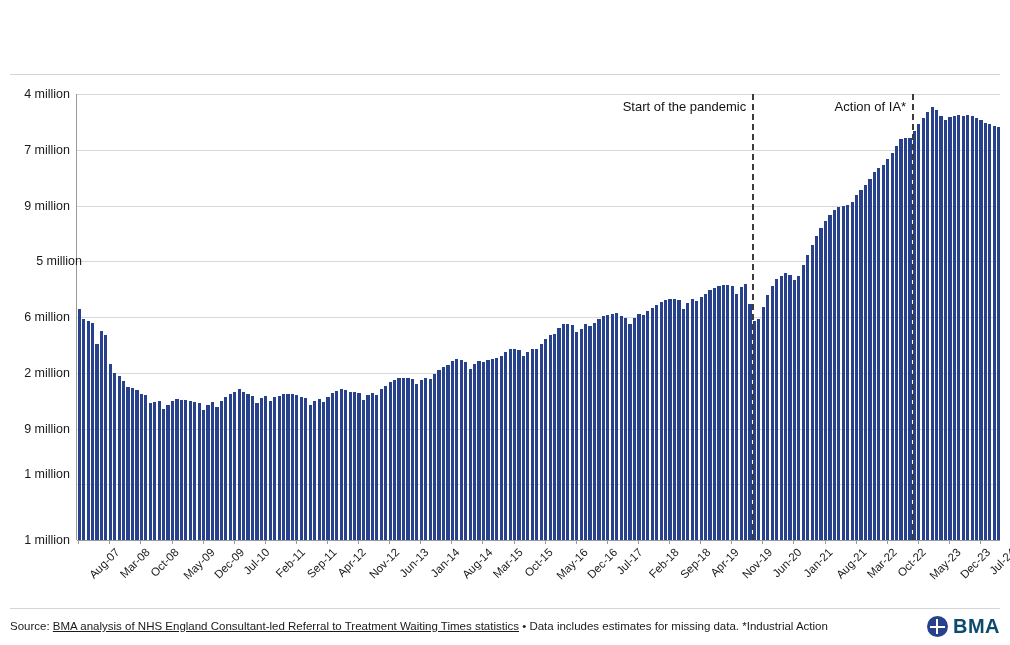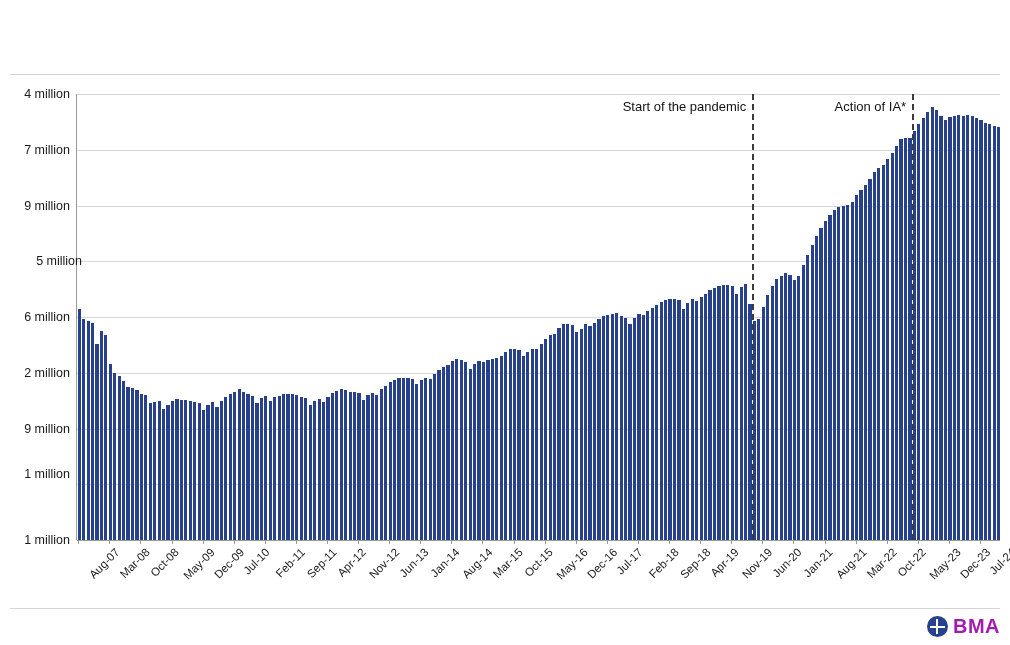--- a/index.html
+++ b/index.html
@@ -169,21 +169,21 @@
     position: absolute;
     left: 9.5px;
     top: 3px;
     width: 1.5px;
     height: 15px;
     background: #ffffff;
   }
   .logo-text {
     font-size: 20px;
     font-weight: bold;
-    color: #a21caf;
+    color: #0c4a6e;
     letter-spacing: 0.5px;
   }
 </style>
 </head>
 <body>
 
 <div id="page">
 
   <div class="header-rule"></div>
 
@@ -484,17 +484,20 @@
       <div class="tickmark" style="left: 886.721px; top: 540px; position: absolute;"></div>
       <div class="xtick" style="left: 915.817px; top: 546px;">May-23</div>
       <div class="tickmark" style="left: 917.817px; top: 540px; position: absolute;"></div>
       <div class="xtick" style="left: 946.913px; top: 546px;">Dec-23</div>
       <div class="tickmark" style="left: 948.913px; top: 540px; position: absolute;"></div>
       <div class="xtick" style="left: 978.01px; top: 546px;">Jul-24</div>
       <div class="tickmark" style="left: 980.01px; top: 540px; position: absolute;"></div>
     </div>
 
   <div class="footer-rule"></div>
+  <div class="source">
+    <span>Source: </span><a href="#">BMA analysis of NHS England Consultant-led Referral to Treatment Waiting Times statistics</a><span> • Data includes estimates for missing data. *Industrial Action</span>
+  </div>
   <div class="logo">
     <span class="logo-mark"></span>
     <span class="logo-text">BMA</span>
   </div>
 </div>
 
 </body></html>

